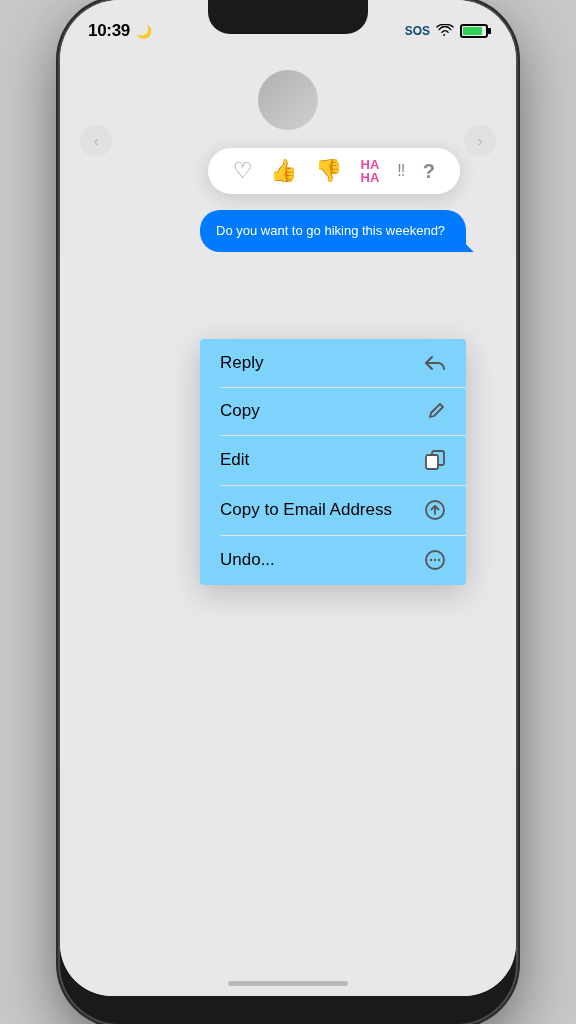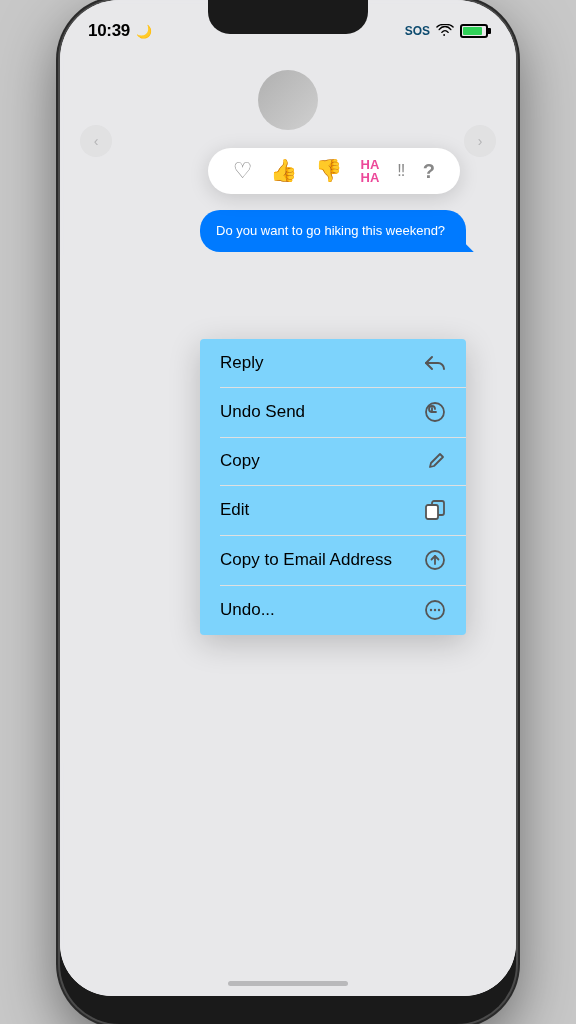--- a/index.html
+++ b/index.html
@@ -359,30 +359,20 @@
         <div class="menu-item">
           <span class="menu-item-label">Reply</span>
           <span class="menu-item-icon">
             <svg width="22" height="20" viewBox="0 0 22 20" fill="none">
               <path d="M8 4L2 10L8 16" stroke="#555" stroke-width="2" stroke-linecap="round" stroke-linejoin="round"></path>
               <path d="M2 10H14C17.3 10 20 12.7 20 16" stroke="#555" stroke-width="2" stroke-linecap="round"></path>
             </svg>
           </span>
         </div>
 
-        <div class="menu-item">
-          <span class="menu-item-label">Undo Send</span>
-          <span class="menu-item-icon">
-            <svg width="22" height="22" viewBox="0 0 22 22" fill="none">
-              <circle cx="11" cy="11" r="9" stroke="#555" stroke-width="1.8"></circle>
-              <path d="M8 11 A3 3 0 1 1 11 8" stroke="#555" stroke-width="1.8" stroke-linecap="round" fill="none"></path>
-              <path d="M8 7L8 11L12 11" stroke="#555" stroke-width="1.8" stroke-linecap="round" stroke-linejoin="round"></path>
-            </svg>
-          </span>
-        </div>
 
         <div class="menu-item">
           <span class="menu-item-label">Copy</span>
           <span class="menu-item-icon">
             <svg width="20" height="20" viewBox="0 0 20 20" fill="none">
               <path d="M14 3L17 6L8 15L4 16L5 12L14 3Z" stroke="#555" stroke-width="1.8" stroke-linecap="round" stroke-linejoin="round"></path>
             </svg>
           </span>
         </div>
 

